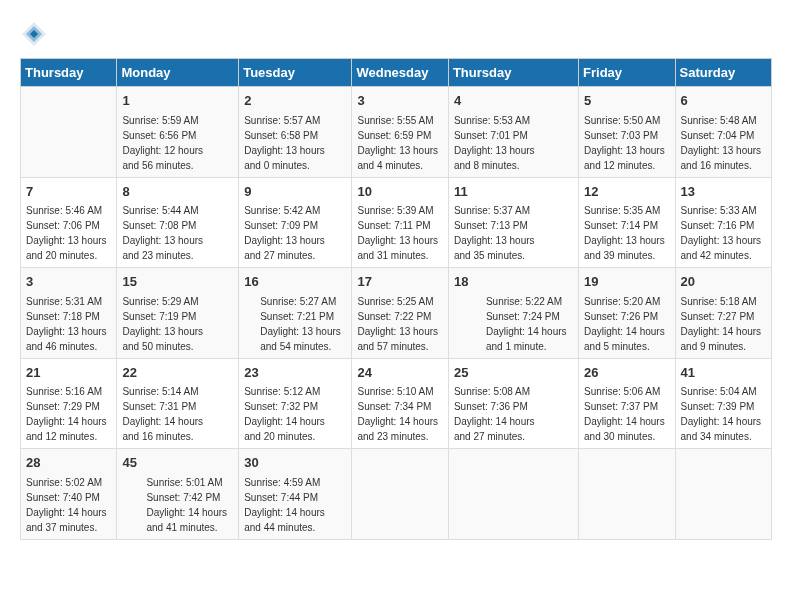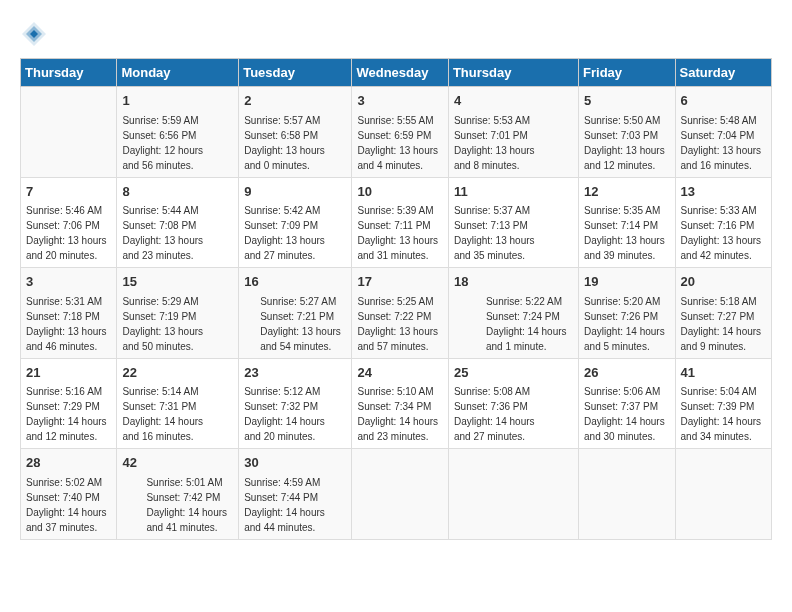--- a/index.html
+++ b/index.html
@@ -327,21 +327,21 @@
       </tr>
       <tr>
         <td>
           <span class="day-num">28</span>
           <div class="day-info" style="white-space: pre-line;">Sunrise: 5:02 AM
 Sunset: 7:40 PM
 Daylight: 14 hours
 and 37 minutes.</div>
         </td>
         <td>
-          <span class="day-num">42</span>
+          <span class="day-num">45</span>
           <div class="day-info" style="white-space: pre-line; margin-left: 24px;">Sunrise: 5:01 AM
 Sunset: 7:42 PM
 Daylight: 14 hours
 and 41 minutes.</div>
         </td>
         <td>
           <span class="day-num">30</span>
           <div class="day-info" style="white-space: pre-line;">Sunrise: 4:59 AM
 Sunset: 7:44 PM
 Daylight: 14 hours

